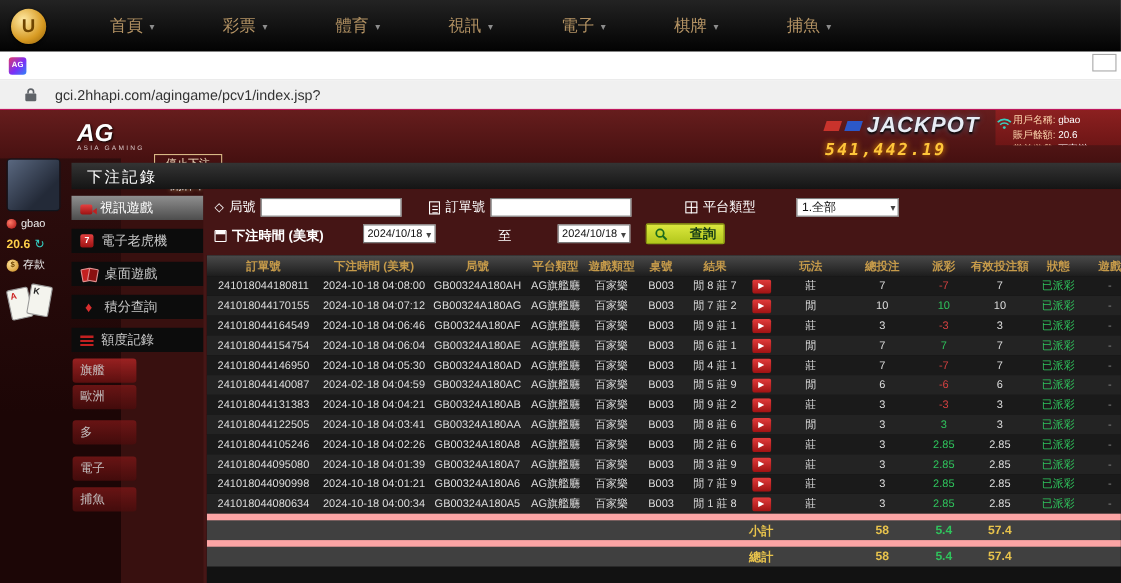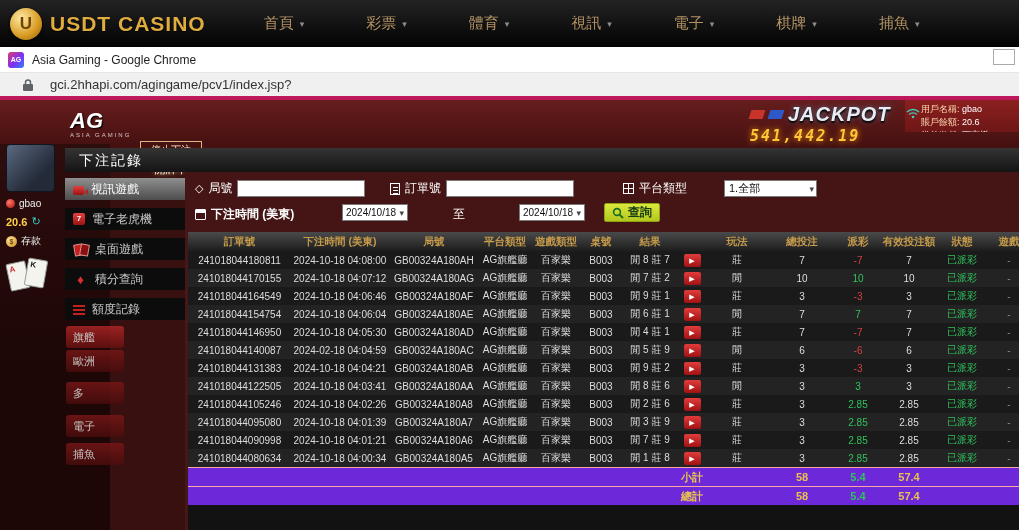--- a/index.html
+++ b/index.html
@@ -18,21 +18,21 @@
   .nav-item{display:flex;align-items:center;gap:6px;color:#b49364;font-size:15px;cursor:pointer;white-space:nowrap;}
   .chev{color:#8d8d8d;font-size:9px;}
 
   
   .chrome-titlebar{height:26px;background:#ffffff;display:flex;align-items:center;position:relative;border-bottom:1px solid #e6e6e6;box-sizing:border-box;}
   .favicon{width:16px;height:16px;border-radius:3px;margin-left:8px;flex:0 0 auto;
            background:linear-gradient(135deg,#e03a6b,#7b2ff7 55%,#2f86f7);
            color:#fff;font-size:7px;font-weight:bold;display:flex;align-items:center;justify-content:center;}
   .win-title{font-size:12px;color:#222;margin-left:8px;}
   .corner-box{position:absolute;right:4px;top:2px;width:20px;height:14px;background:#fff;border:1px solid #a9a9a9;}
-  .url-bar{height:27px;background:#f0f0f0;border-bottom:4px solid #be185d;display:flex;align-items:center;box-sizing:border-box;}
+  .url-bar{height:27px;background:#f0f0f0;border-bottom:1px solid #be185d;display:flex;align-items:center;box-sizing:border-box;}
   .lock{margin-left:22px;display:flex;}
   .url-text{font-size:13px;color:#333;margin-left:16px;}
 
   
   .content{position:relative;height:430px;background:#38100f;overflow:hidden;}
 
   
   .banner{position:absolute;left:0;top:0;right:0;height:48px;background:linear-gradient(#661d1d,#451010);z-index:1;}
   .ag-logo{position:absolute;left:70px;top:10px;color:#fff;}
   .ag-main{font-size:22px;font-weight:bold;font-style:italic;text-shadow:1px 1px 2px #000;line-height:22px;}
@@ -106,24 +106,24 @@
   .fgroup{position:absolute;display:flex;align-items:center;gap:5px;color:#fff;font-size:12px;}
   .fg1{left:10px;top:8px;} .fg2{left:205px;top:8px;} .fg3{left:438px;top:8px;}
   .f-input{width:128px;height:17px;background:#fff;border:1px solid #7a7a7a;font-size:11px;padding:0 3px;box-sizing:border-box;}
   .f-select{width:93px;height:17px;background:#fff;border:1px solid #7a7a7a;font-size:11px;color:#111;
             display:flex;align-items:center;justify-content:space-between;padding:0 2px 0 4px;cursor:pointer;box-sizing:border-box;margin-left:32px;}
   .dd{color:#444;font-size:9px;}
   .time-label{position:absolute;left:10px;top:34px;display:flex;align-items:center;gap:5px;
               color:#fff;font-size:12px;font-weight:bold;}
   .datebox{position:absolute;top:32px;width:66px;height:17px;background:#fff;font-size:10px;color:#111;
            display:flex;align-items:center;justify-content:space-between;padding:0 3px;box-sizing:border-box;
-           border:1px solid #7a7a7a;cursor:pointer;margin-left:12px;}
+           border:1px solid #7a7a7a;cursor:pointer;}
   .d1{left:145px;} .d2{left:322px;}
   .to-label{position:absolute;left:268px;top:34px;color:#fff;font-size:12px;}
-  .searchbtn{position:absolute;left:419px;top:31px;height:19px;display:flex;align-items:center;gap:4px;
+  .searchbtn{position:absolute;left:402px;top:31px;height:19px;display:flex;align-items:center;gap:20px;
              background:linear-gradient(#dbe83e,#b3c71c);border:1px solid #8fa312;border-radius:2px;
              font-size:12px;color:#163c16;font-weight:bold;padding:0 7px;cursor:pointer;
              font-family:"Liberation Sans",sans-serif;}
   .dia-icon{color:#fff;font-size:11px;}
   .doc-icon{width:10px;height:12px;border:1px solid #fff;display:inline-block;box-sizing:border-box;
             background:linear-gradient(#fff,#fff) 2px 3px/5px 1px no-repeat,
                        linear-gradient(#fff,#fff) 2px 6px/5px 1px no-repeat,
                        linear-gradient(#fff,#fff) 2px 9px/5px 1px no-repeat;}
   .grid-icon{width:11px;height:11px;border:1px solid #fff;display:inline-block;box-sizing:border-box;
              background:linear-gradient(#fff,#fff) 4px 0/1px 11px no-repeat,
@@ -134,33 +134,32 @@
   
   .tablewrap{position:absolute;top:60px;left:3px;right:0;bottom:0;background:#121212;overflow:hidden;}
   .trow{display:grid;grid-template-columns:103px 98px 90px 52px 50px 40px 58px 26px 64px 66px 46px 56px 50px 44px;
         height:18px;align-items:center;text-align:center;font-size:10px;color:#ddd;}
   .thead{height:19px;background:linear-gradient(#4a4a4a,#1d1d1d);color:#c59a4a;font-weight:bold;font-size:10.5px;}
   .th,.td{overflow:hidden;white-space:nowrap;}
   .r-odd{background:#1a1a1a;} .r-even{background:#232323;}
   .playbtn{display:inline-block;width:17px;height:13px;background:linear-gradient(#e23c3c,#a01212);
            border-radius:2px;color:#fff;font-size:7px;line-height:13px;cursor:pointer;}
   .pos{color:#2fc35c;} .neg{color:#d24040;} .st{color:#2fc35c;} .dim{color:#888;}
-  .tfoot{background:#6d28d9;border-top:1px solid #fca5a5;font-size:11px;}
+  .tfoot{background:#404040;border-top:6px solid #fca5a5;font-size:11px;}
   .tf-label{color:#e8c34c;font-weight:bold;}
   .tf-gold{color:#e8c34c;font-weight:bold;}
   .tf-green{color:#2fc35c;font-weight:bold;}
 </style>
 </head>
 <body>
 
 <div class="screen">
 
   <header class="site-header">
     <div class="coin">U</div>
-    <div class="logo-text">USDT CASINO</div>
     <nav class="top-nav">
         <div class="nav-item">
           <span class="nav-label">首頁</span>
           <span class="chev">▾</span>
         </div>
         <div class="nav-item">
           <span class="nav-label">彩票</span>
           <span class="chev">▾</span>
         </div>
         <div class="nav-item">
@@ -181,21 +180,20 @@
         </div>
         <div class="nav-item">
           <span class="nav-label">捕魚</span>
           <span class="chev">▾</span>
         </div>
       </nav>
   </header>
 
   <div class="chrome-titlebar">
     <span class="favicon">AG</span>
-    <span class="win-title">Asia Gaming - Google Chrome</span>
     <span class="corner-box"></span>
   </div>
 
   <div class="url-bar">
     <span class="lock">
       <svg width="12" height="14" viewBox="0 0 12 14">
           <rect x="1" y="6" width="10" height="7" rx="1" fill="#5f6368"></rect>
           <path d="M3.5 6V4.5a2.5 2.5 0 0 1 5 0V6" fill="none" stroke="#5f6368" stroke-width="1.5"></path>
         </svg>
     </span>

